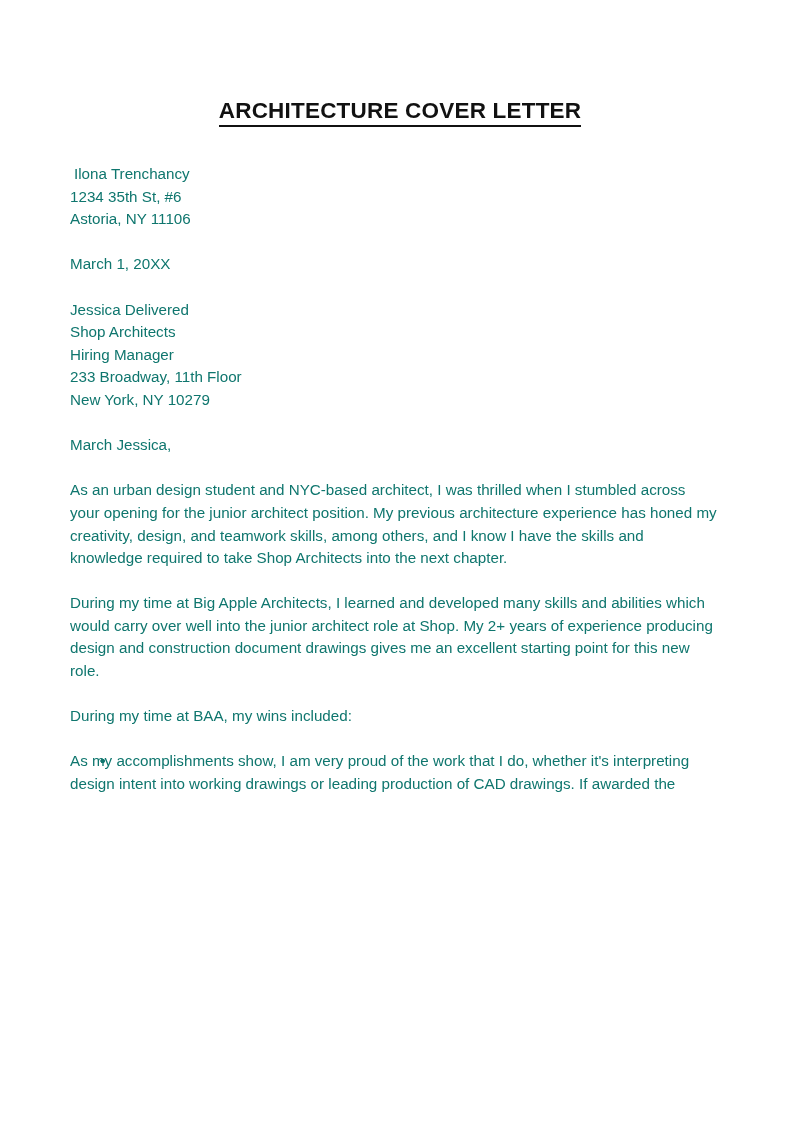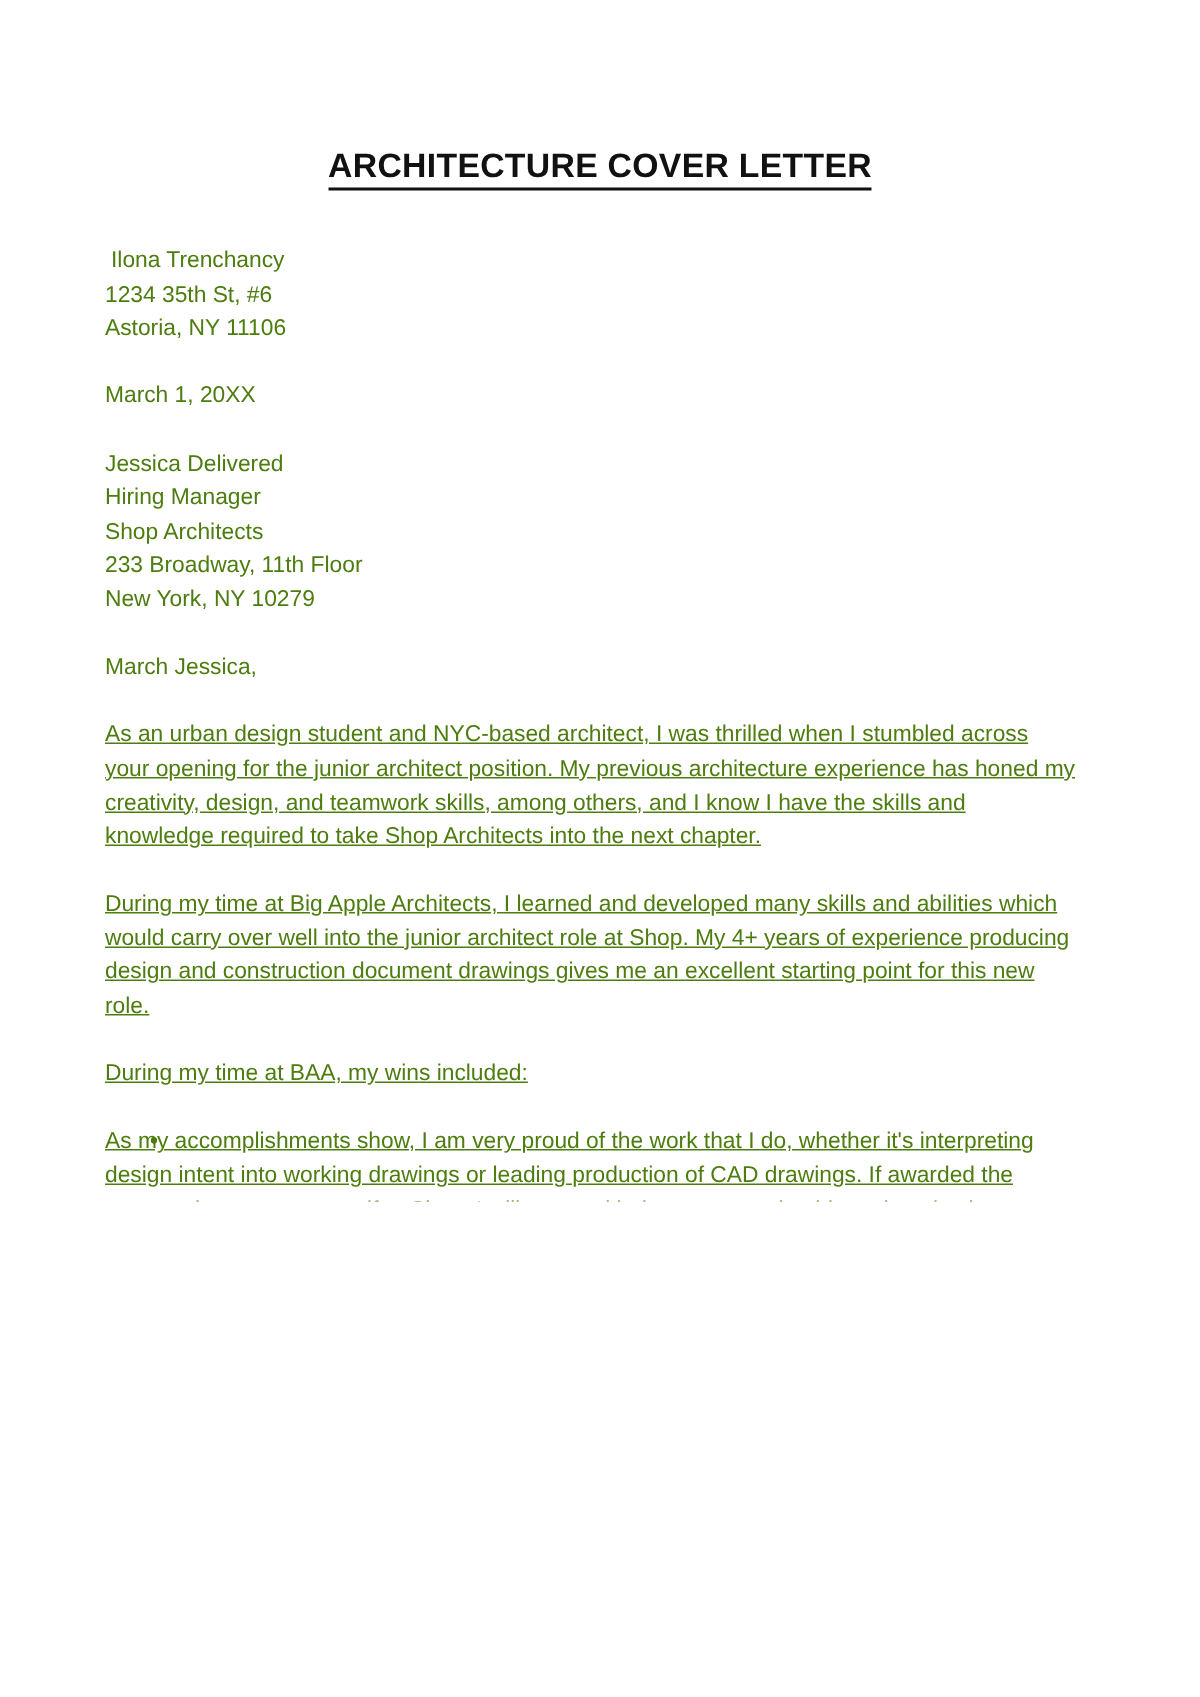--- a/index.html
+++ b/index.html
@@ -37,38 +37,37 @@
     border-bottom: 2.2px solid #111111;
     padding-bottom: 2px;
   }
   .body-area {
     position: absolute;
     top: 163px;
     left: 70px;
     width: 648px;
     font-size: 15.2px;
     line-height: 22.6px;
-    color: #4d7c0f;
+    color: #0f766e;
   }
   .block {
     margin: 0 0 22.6px 0;
   }
   .block:last-child {
     margin-bottom: 0;
   }
   .line {
     white-space: pre;
   }
   .sender-first {
     padding-left: 4px;
   }
   p.para {
     margin: 0 0 22.6px 0;
     text-align: left;
-    text-decoration: underline;
   }
   ul.wins {
     list-style: none;
     margin: 22.6px 0 22.6px 0;
     padding: 0;
   }
   ul.wins li {
     position: relative;
     padding-left: 50px;
     margin: 0;
@@ -101,33 +100,33 @@
       <div class="line">1234 35th St, #6</div>
       <div class="line">Astoria, NY 11106</div>
     </div>
 
     <div class="block">
       <div class="line">March 1, 20XX</div>
     </div>
 
     <div class="block">
       <div class="line">Jessica Delivered</div>
+      <div class="line">Shop Architects</div>
       <div class="line">Hiring Manager</div>
-      <div class="line">Shop Architects</div>
       <div class="line">233 Broadway, 11th Floor</div>
       <div class="line">New York, NY 10279</div>
     </div>
 
     <div class="block">
       <div class="line">March Jessica,</div>
     </div>
 
     <p class="para">As an urban design student and NYC-based architect, I was thrilled when I stumbled across your opening for the junior architect position. My previous architecture experience has honed my creativity, design, and teamwork skills, among others, and I know I have the skills and knowledge required to take Shop Architects into the next chapter.</p>
 
-    <p class="para">During my time at Big Apple Architects, I learned and developed many skills and abilities which would carry over well into the junior architect role at Shop. My 4+ years of experience producing design and construction document drawings gives me an excellent starting point for this new role.</p>
+    <p class="para">During my time at Big Apple Architects, I learned and developed many skills and abilities which would carry over well into the junior architect role at Shop. My 2+ years of experience producing design and construction document drawings gives me an excellent starting point for this new role.</p>
 
     <p class="para lead-in">During my time at BAA, my wins included:</p>
 
     <ul class="wins">
       <li>
         <span class="bullet-dot">•</span>
       </li>
       <li>
         <span class="bullet-dot">•</span>
       </li>

